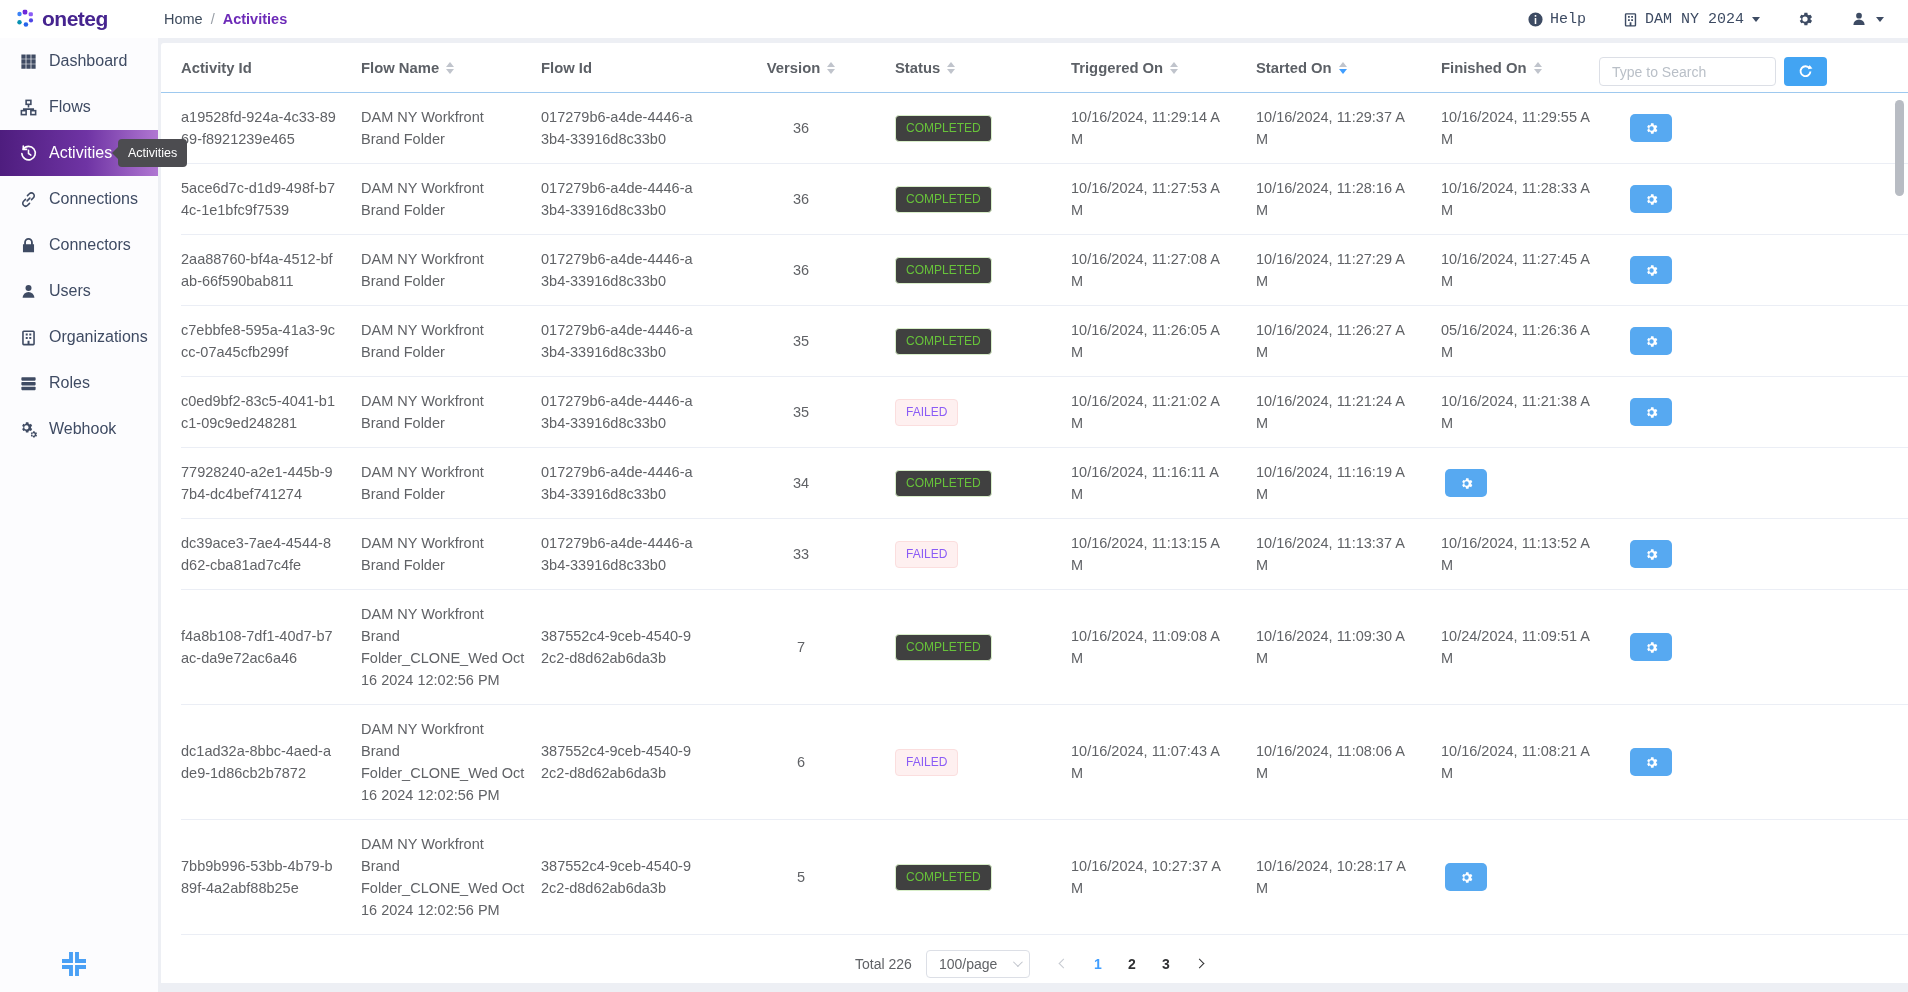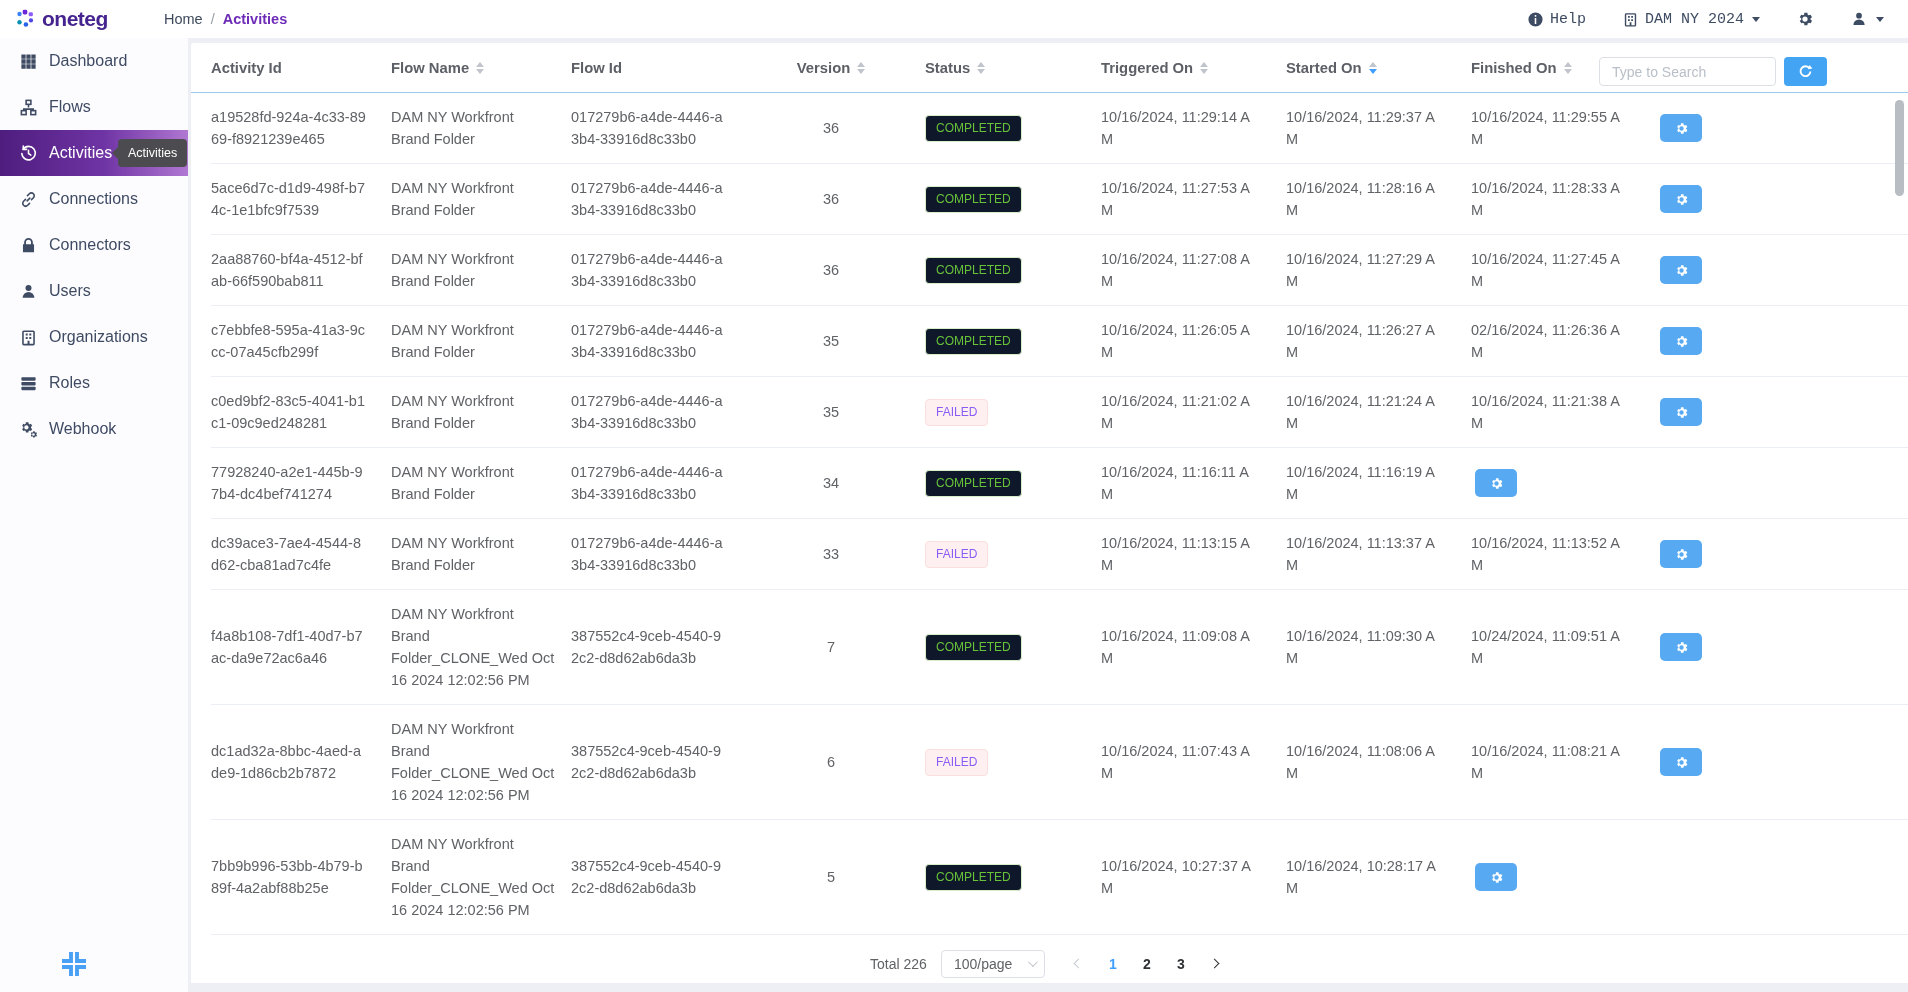--- a/index.html
+++ b/index.html
@@ -13,21 +13,21 @@
   .breadcrumb { display:flex; align-items:center; gap:8px; font-size:14.5px; margin-left:6px; }
   .bc-home { color:#3d4a5c; }
   .bc-sep { color:#9aa0a8; }
   .bc-current { color:#6d2bb8; font-weight:700; }
   .topbar-right { margin-left:auto; display:flex; align-items:center; gap:36px; padding-right:24px; color:#3d4b63; font-size:15px; font-weight:500; }
   .tb-item { display:flex; align-items:center; gap:6px; cursor:pointer;font-family:Liberation Mono, monospace; }
   .caret-down { width:0; height:0; border-left:4.5px solid transparent; border-right:4.5px solid transparent; border-top:5px solid #3d4b63; margin-left:2px; }
 
   
   .shell { display:flex; height:954px; }
-  .sidebar { width:188px; flex:0 0 auto; background:#fcfcfe; position:relative; }
+  .sidebar { width:158px; flex:0 0 auto; background:#fcfcfe; position:relative; }
   .main { flex:1; background:#edeff4; padding:5px 0 9px 3px; }
   .card { background:#fff; height:100%; position:relative; border-radius:3px 0 0 0; overflow:hidden; }
 
   
   .side-item { height:46px; display:flex; align-items:center; gap:11px; padding-left:19px; font-size:16px; color:#3f4b63; font-weight:500; cursor:pointer; position:relative; }
   .side-item svg { width:19px; height:19px; flex:0 0 auto; }
   .side-item.active { color:#fff; background:linear-gradient(90deg,#4e1d7e 0%,#6f34a4 55%,#b077d2 100%); }
   .tooltip { position:absolute; left:118px; top:50%; transform:translateY(-50%); background:#4c4c50; color:#fff; font-size:12.5px; font-weight:400; padding:7px 10px; border-radius:4px; white-space:nowrap; z-index:40; }
   .tooltip::before { content:""; position:absolute; left:-6px; top:50%; transform:translateY(-50%); border-top:6px solid transparent; border-bottom:6px solid transparent; border-right:6px solid #4c4c50; }
   .collapse-icon { position:absolute; left:56px; bottom:10px; width:36px; height:36px; color:#4aa0f5; cursor:pointer; }
@@ -47,21 +47,21 @@
   .c1 { padding-right:24px; word-break:break-all; }
   .c2 { padding-right:16px; overflow-wrap:break-word; }
   .c3 { padding-right:46px; word-break:break-all; }
   .c4 { text-align:center; }
   .c5 { padding-left:34px; }
   .c6,.c7,.c8 { padding-left:20px; padding-right:7px; word-break:break-all; }
   .c9 { padding-left:24px; }
   .th.c4 { justify-content:center; }
 
   .tag { display:inline-block; font-size:12px; line-height:25px; padding:0 10px; border-radius:4px; border:1px solid transparent; }
-  .tag-completed { color:#67c23a; background:#0f172a; border-color:#d8eec9;text-align:center; }
+  .tag-completed { color:#67c23a; background:#404040; border-color:#d8eec9;text-align:center; }
   .tag-failed { color:#8b5cf6; background:#fef0f0; border-color:#fbdede; }
 
   .gear-btn { width:42px; height:28px; background:#57a9f1; border:none; border-radius:5px; cursor:pointer; display:flex; align-items:center; justify-content:center; }
   .gear-btn svg { width:15px; height:15px; }
 
   
   .search-wrap { position:absolute; top:14px; right:81px; display:flex; gap:8px; align-items:center; z-index:5; }
   .search-input { width:177px; height:29px; border:1px solid #dcdfe6; border-radius:4px; padding:0 12px; font-size:14px; color:#606266; font-family:inherit; outline:none; }
   .search-input::placeholder { color:#b9bfc7; }
   .refresh-btn { width:43px; height:29px; background:#42a4f3; border:none; border-radius:4px; cursor:pointer; display:flex; align-items:center; justify-content:center; }
@@ -343,21 +343,21 @@
   <div class="tr">
     <div class="td c1">c7ebbfe8-595a-41a3-9ccc-07a45cfb299f</div>
     <div class="td c2">DAM NY Workfront Brand Folder</div>
     <div class="td c3">017279b6-a4de-4446-a3b4-33916d8c33b0</div>
     <div class="td c4">35</div>
     <div class="td c5">
       <span class="tag tag-completed">COMPLETED</span>
     </div>
     <div class="td c6">10/16/2024, 11:26:05 AM</div>
     <div class="td c7">10/16/2024, 11:26:27 AM</div>
-    <div class="td c8">02/16/2024, 11:26:36 AM</div>
+    <div class="td c8">05/16/2024, 11:26:36 AM</div>
     <div class="td c9">
       <button class="gear-btn">
         <svg viewBox="0 0 24 24" fill="#ffffff">
           <path fill-rule="evenodd" d="M12 15.5A3.5 3.5 0 1 0 12 8.5a3.5 3.5 0 0 0 0 7zm7.4-2.6l2 1.5-2 3.4-2.3-.9a6 6 0 0 1-1.5.9l-.4 2.5h-4l-.4-2.5a6 6 0 0 1-1.5-.9l-2.3.9-2-3.4 2-1.5a6.6 6.6 0 0 1 0-1.8l-2-1.5 2-3.4 2.3.9a6 6 0 0 1 1.5-.9l.4-2.5h4l.4 2.5a6 6 0 0 1 1.5.9l2.3-.9 2 3.4-2 1.5a6.6 6.6 0 0 1 0 1.8z"></path>
         </svg>
       </button>
     </div>
   </div>
 
   <div class="tr">

